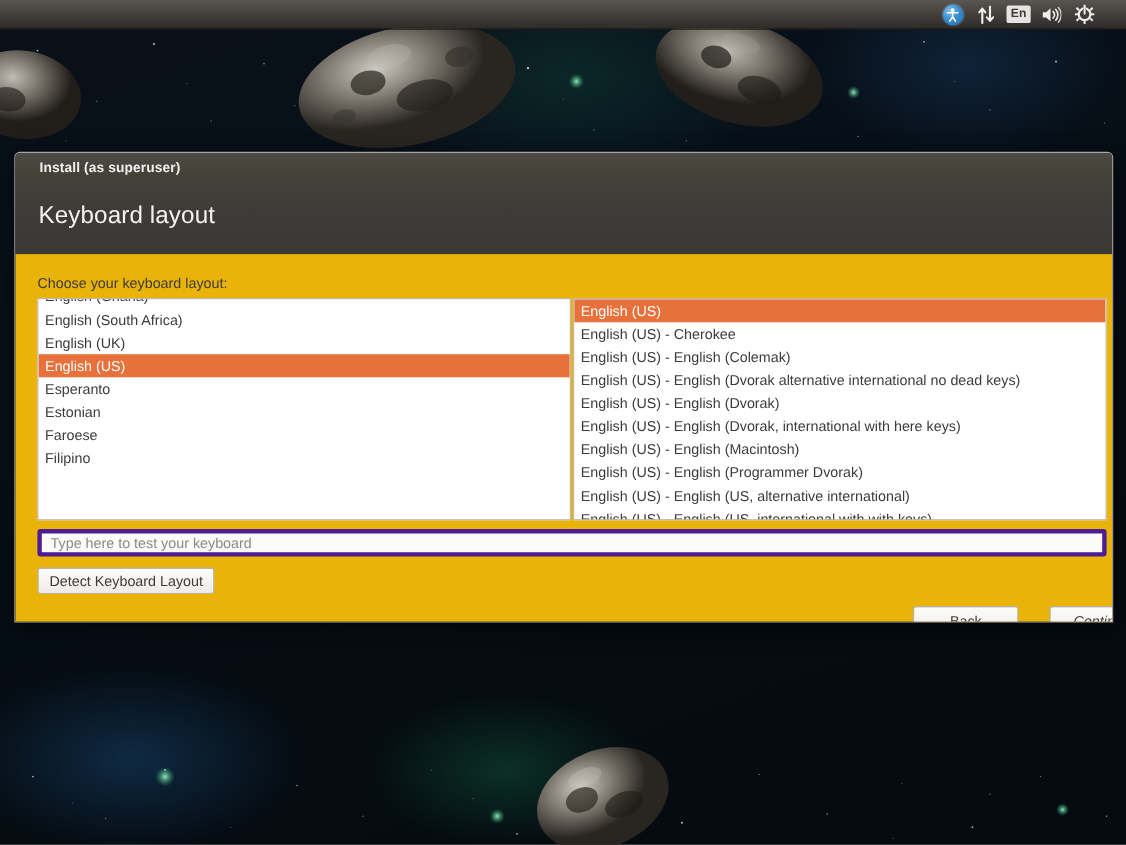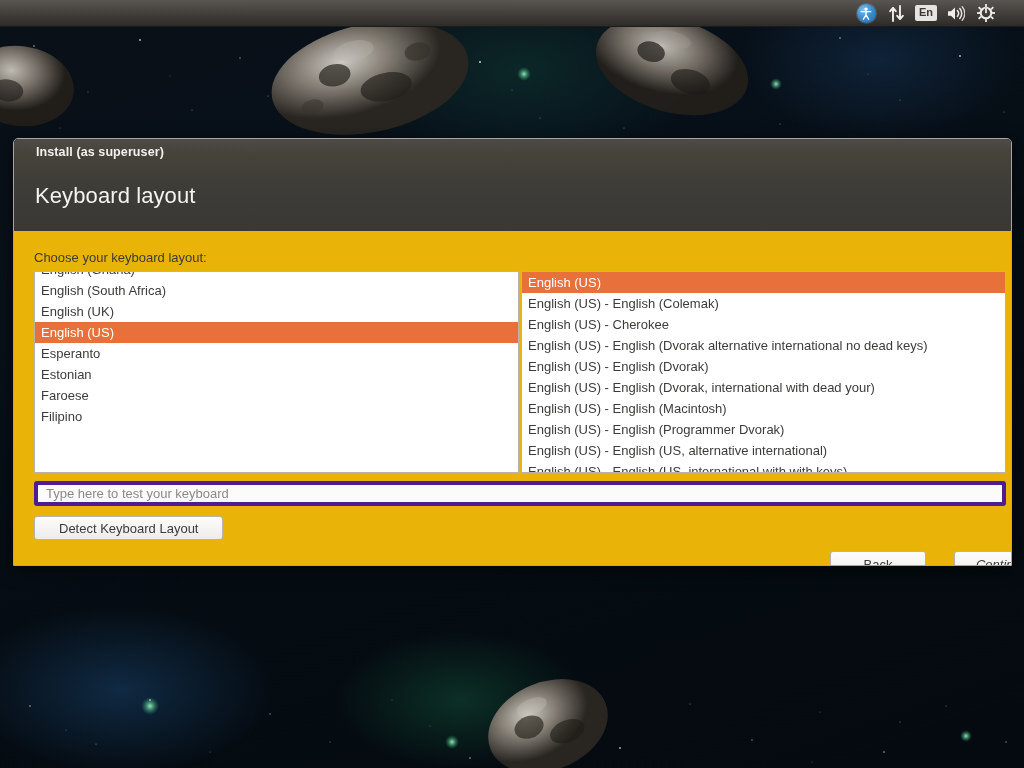--- a/index.html
+++ b/index.html
@@ -155,21 +155,21 @@
     font-family: "Liberation Sans", sans-serif;
     color: #3c3b39;
     padding: 0 8px;
   }
   #keyboard-test-input::placeholder { color: #8d8984; }
 
   #detect-keyboard-button {
     position: absolute;
     left: 20px; top: 285px;
     height: 24px;
-    padding: 0 24px;
+    padding: 0 10px;
     font-size: 13px;
     font-family: "Liberation Sans", sans-serif;
     color: #3c3b39;
     background: linear-gradient(180deg, #fcfcfb 0%, #eeecea 100%);
     border: 1px solid #b7b2ad;
     border-radius: 3px;
     cursor: pointer;
   }
 
   
@@ -383,25 +383,25 @@
           <div class="list-row">Esperanto</div>
           <div class="list-row">Estonian</div>
           <div class="list-row">Faroese</div>
           <div class="list-row">Filipino</div>
         </div>
     </div>
 
     <div class="listbox" id="variant-list">
       <div class="list-inner" id="variant-list-inner">
           <div class="list-row selected">English (US)</div>
+          <div class="list-row">English (US) - Cherokee</div>
           <div class="list-row">English (US) - English (Colemak)</div>
-          <div class="list-row">English (US) - Cherokee</div>
           <div class="list-row">English (US) - English (Dvorak alternative international no dead keys)</div>
           <div class="list-row">English (US) - English (Dvorak)</div>
-          <div class="list-row">English (US) - English (Dvorak, international with dead your)</div>
+          <div class="list-row">English (US) - English (Dvorak, international with here keys)</div>
           <div class="list-row">English (US) - English (Macintosh)</div>
           <div class="list-row">English (US) - English (Programmer Dvorak)</div>
           <div class="list-row">English (US) - English (US, alternative international)</div>
           <div class="list-row">English (US) - English (US, international with with keys)</div>
         </div>
     </div>
 
     <input id="keyboard-test-input" type="text" placeholder="Type here to test your keyboard" style="">
 
     <button id="detect-keyboard-button">Detect Keyboard Layout</button>

